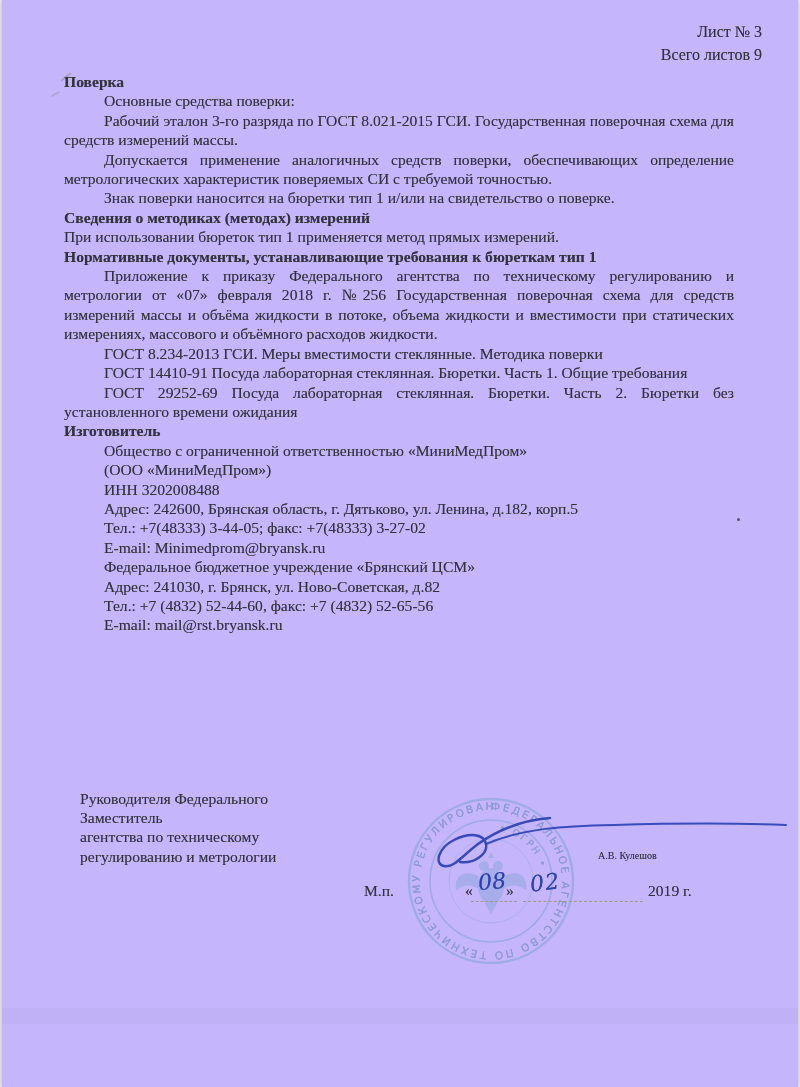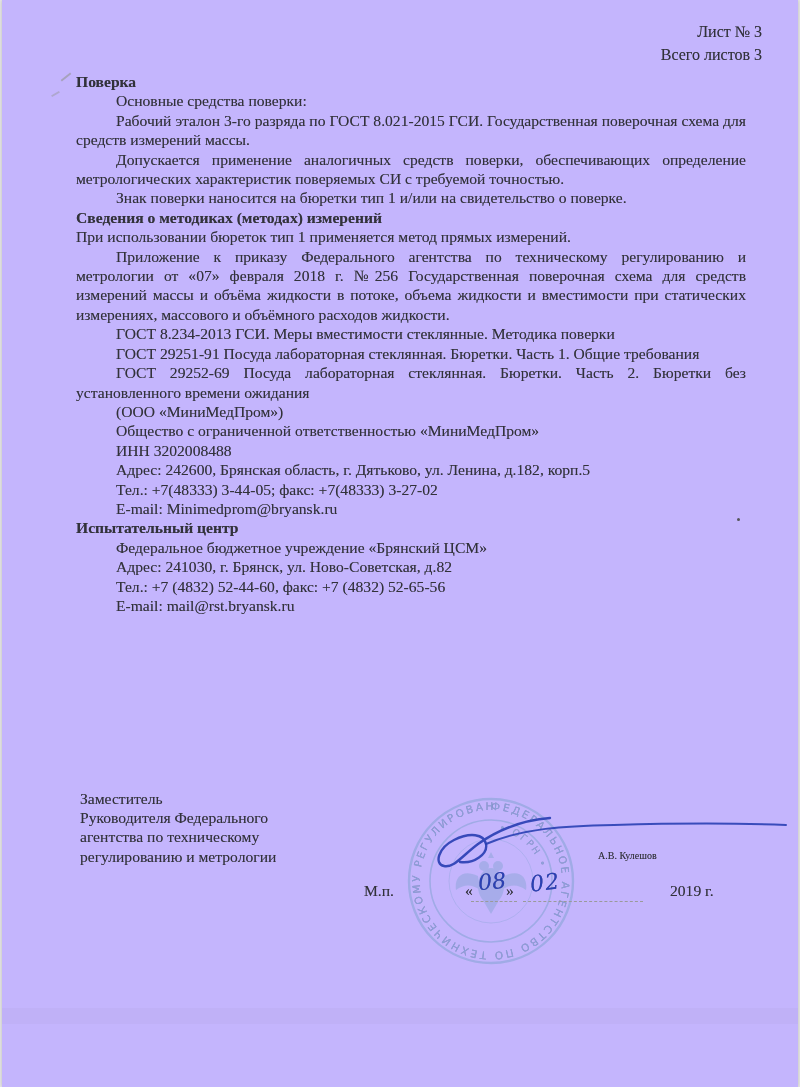--- a/index.html
+++ b/index.html
@@ -4,95 +4,96 @@
 <style>
   html,body{margin:0;padding:0;background:#e8e8e8;}
   .page{
     position:relative;width:796px;height:1087px;background:#c4b5fd;
     font-family:"Liberation Serif","DejaVu Serif",serif;color:#32323a;
     overflow:hidden;margin:0 auto;
     box-shadow:0 0 4px rgba(0,0,0,.2);
   }
   .scan-text{text-shadow:0 0 .5px rgba(50,50,60,.45);}
   .header{position:absolute;top:20px;right:36px;text-align:right;font-size:16px;line-height:23px;}
-  .content{position:absolute;left:74px;top:72px;width:670px;font-size:15.6px;line-height:19.4px;}
+  .content{position:absolute;left:62px;top:72px;width:670px;font-size:15.6px;line-height:19.4px;}
   .content p{margin:0;}
   .ind{text-indent:40px;}
   .just{text-align:justify;}
   .h{font-weight:700;margin:0;font-size:15.6px;line-height:19.4px;}
   .gap{margin-top:13px;}
   
   .sig-pos{position:absolute;left:78px;top:789px;font-size:15.6px;line-height:19.2px;width:230px;}
   .stamp{position:absolute;left:398px;top:792px;width:184px;height:178px;}
   .sig-ink{position:absolute;left:412px;top:800px;width:390px;height:84px;}
   .signer-name{position:absolute;left:596px;top:850px;font-size:10px;}
   .mp{position:absolute;left:362px;top:882px;font-size:15.6px;}
   .q-open{position:absolute;left:463px;top:882px;font-size:15.6px;}
   .q-close{position:absolute;left:504px;top:882px;font-size:15.6px;}
   .hand{position:absolute;font-size:22px;font-style:italic;font-family:"DejaVu Serif",serif;font-weight:500;}
   .hand-day{left:476px;top:869px;transform:rotate(-5deg);}
   .hand-month{left:528px;top:870px;transform:rotate(-7deg);letter-spacing:1px;}
   .dash-line{position:absolute;border-bottom:1px dashed #9a9a9a;height:0;}
   .u1{left:469px;top:901px;width:46px;}
   .u2{left:521px;top:901px;width:120px;}
-  .year{position:absolute;left:668px;top:882px;font-size:15.6px;}
+  .year{position:absolute;left:646px;top:882px;font-size:15.6px;}
   
   .art{position:absolute;background:#9a9aa0;}
   .art1{left:58px;top:76px;width:12px;height:2px;transform:rotate(-38deg);opacity:.7;}
   .art2{left:49px;top:93px;width:9px;height:2px;transform:rotate(-30deg);opacity:.5;}
   .dot{position:absolute;left:735px;top:518px;width:3px;height:3px;border-radius:50%;background:#55555a;}
   .band{position:absolute;left:0;top:1008px;width:100%;height:16px;background:rgba(120,120,128,.05);}
 </style>
 </head>
 <body>
 
 <div class="page scan-text">
 
   <div class="header">
     <div>Лист № 3</div>
-    <div>Всего листов 3</div>
+    <div>Всего листов 9</div>
   </div>
 
   <div class="art art1"></div>
   <div class="art art2"></div>
   <div class="dot"></div>
   <div class="band"></div>
 
   <div class="content">
     <p class="h">Поверка</p>
     <p class="ind">Основные средства поверки:</p>
     <p class="ind just">Рабочий эталон 3-го разряда по ГОСТ 8.021-2015 ГСИ. Государственная поверочная схема для средств измерений массы.</p>
     <p class="ind just">Допускается применение аналогичных средств поверки, обеспечивающих определение метрологических характеристик поверяемых СИ с требуемой точностью.</p>
     <p class="ind">Знак поверки наносится на бюретки тип 1 и/или на свидетельство о поверке.</p>
 
     <p class="h gap">Сведения о методиках (методах) измерений</p>
     <p>При использовании бюреток тип 1 применяется метод прямых измерений.</p>
 
+    <p class="h gap">Нормативные документы, устанавливающие требования к бюреткам тип 1</p>
     <p class="ind just">Приложение к приказу Федерального агентства по техническому регулированию и метрологии от «07» февраля 2018 г. №256 Государственная поверочная схема для средств измерений массы и объёма жидкости в потоке, объема жидкости и вместимости при статических измерениях, массового и объёмного расходов жидкости.</p>
     <p class="ind">ГОСТ 8.234-2013 ГСИ. Меры вместимости стеклянные. Методика поверки</p>
-    <p class="ind">ГОСТ 29251-91 Посуда лабораторная стеклянная. Бюретки. Часть 1. Общие требования</p>
+    <p class="ind">ГОСТ 14410-91 Посуда лабораторная стеклянная. Бюретки. Часть 1. Общие требования</p>
     <p class="ind just">ГОСТ 29252-69 Посуда лабораторная стеклянная. Бюретки. Часть 2. Бюретки без установленного времени ожидания</p>
 
+    <p class="h gap">Изготовитель</p>
+    <p class="ind">Общество с ограниченной ответственностью «МиниМедПром»</p>
     <p class="ind">(ООО «МиниМедПром»)</p>
-    <p class="ind">Общество с ограниченной ответственностью «МиниМедПром»</p>
     <p class="ind">ИНН 3202008488</p>
     <p class="ind">Адрес: 242600, Брянская область, г. Дятьково, ул. Ленина, д.182, корп.5</p>
     <p class="ind">Тел.: +7(48333) 3-44-05; факс: +7(48333) 3-27-02</p>
     <p class="ind">E-mail: Minimedprom@bryansk.ru</p>
 
-    <p class="h gap">Испытательный центр</p>
     <p class="ind">Федеральное бюджетное учреждение «Брянский ЦСМ»</p>
     <p class="ind">Адрес: 241030, г. Брянск, ул. Ново-Советская, д.82</p>
     <p class="ind">Тел.: +7 (4832) 52-44-60, факс: +7 (4832) 52-65-56</p>
     <p class="ind">E-mail: mail@rst.bryansk.ru</p>
   </div>
 
   <div class="sig-pos">
+    <div>Руководителя Федерального</div>
     <div>Заместитель</div>
-    <div>Руководителя Федерального</div>
     <div>агентства по техническому</div>
     <div>регулированию и метрологии</div>
   </div>
 
   <svg class="stamp" viewBox="0 0 184 178" xmlns="http://www.w3.org/2000/svg">
     <g stroke="#8ba5d8" fill="none" opacity="0.62">
       <circle cx="91" cy="89" r="82" stroke-width="2.4"></circle>
       <circle cx="91" cy="89" r="61" stroke-width="1.6"></circle>
       <circle cx="91" cy="89" r="42" stroke-width="1" opacity="0.6"></circle>
     </g>

